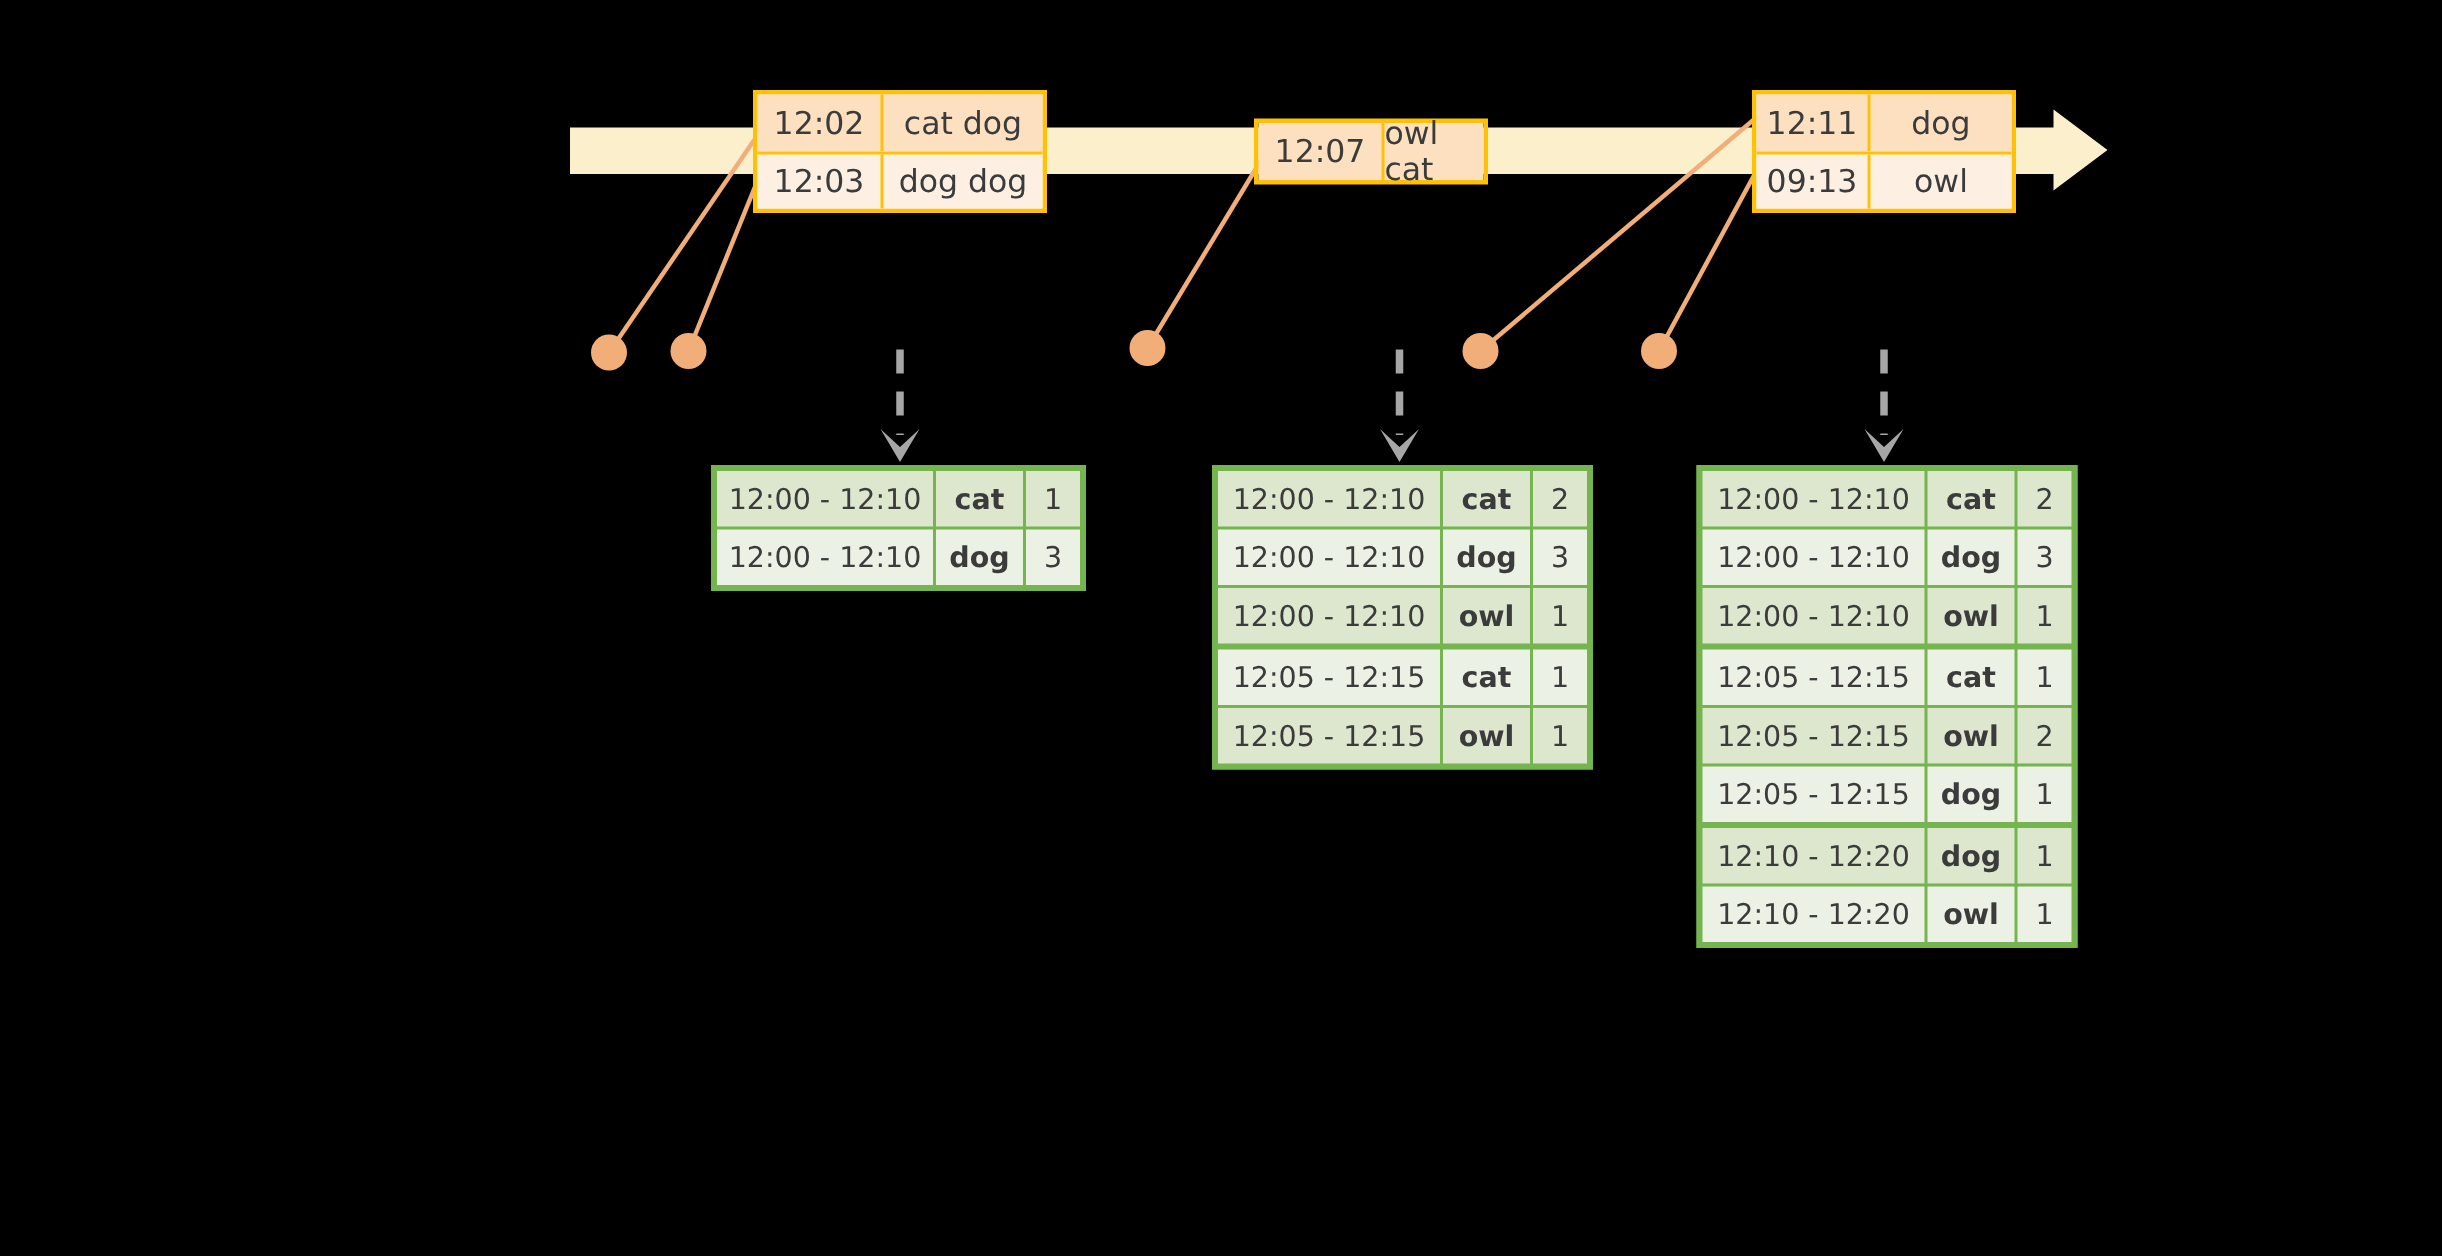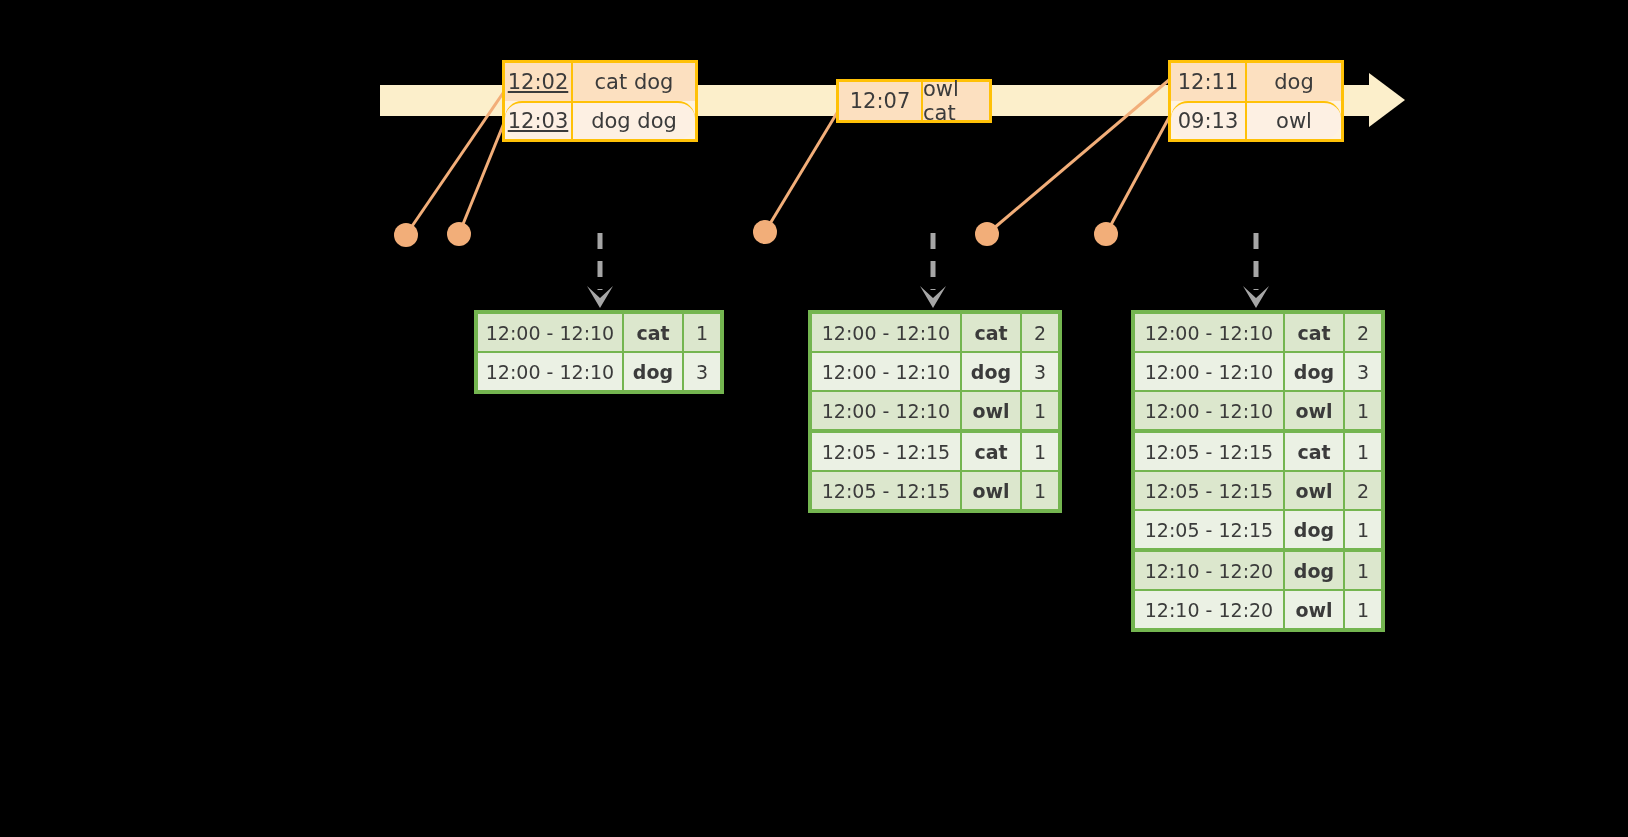--- a/index.html
+++ b/index.html
@@ -38,35 +38,35 @@
     border: 3px solid #FFC107;
     display: flex;
     flex-direction: column;
     background: #FFF3E0;
   }
   .evt-row {
     display: flex;
     height: 38px;
   }
   .evt-row.shade { background: #FCE0C0; }
-  .evt-row.plain { background: #FDF0E3; border-radius: 17px; }
+  .evt-row.plain { background: #FDF0E3; }
   .evt-row + .evt-row { border-top: 2px solid #FFC107; }
   .evt-time {
     border-right: 2px solid #FFC107;
     display: flex; align-items: center; justify-content: center;
     font-size: 21px; color: #3b3b3b;
   }
   .evt-words {
     display: flex; align-items: center; justify-content: center;
     font-size: 21px; color: #3b3b3b;
     flex: 1;
   }
 
   #evt1 { left: 502px; top: 60px; width: 196px; }
-  #evt1 .evt-time { width: 68px; text-decoration: underline; }
+  #evt1 .evt-time { width: 84px; }
   #evt2 { left: 836px; top: 79px; width: 156px; justify-content: flex-end; }
   #evt2 .evt-time { width: 84px; }
   #evt3 { left: 1168px; top: 60px; width: 176px; }
   #evt3 .evt-time { width: 76px; text-align: center; }
 
   
   .conn-svg {
     position: absolute; left: 0; top: 0;
     width: 1628px; height: 837px;
     pointer-events: none;

